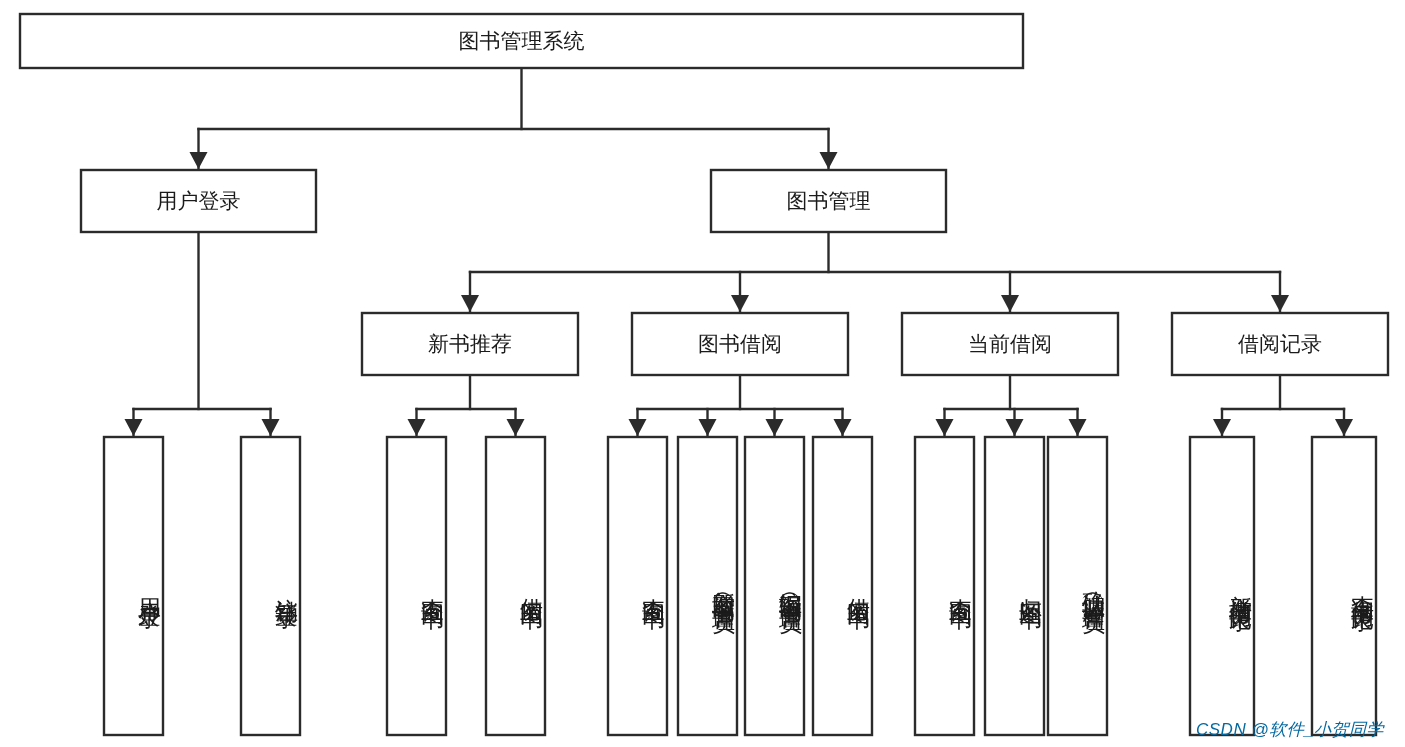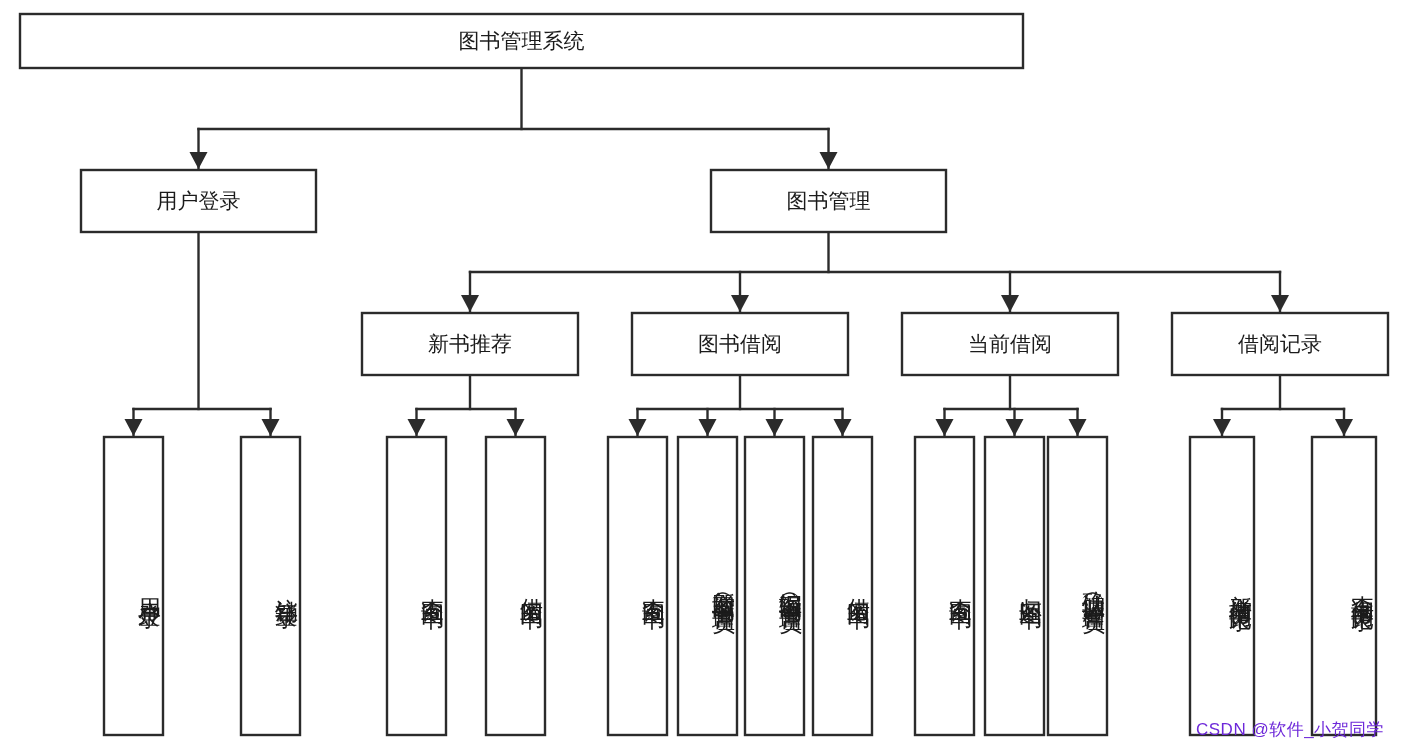--- a/index.html
+++ b/index.html
@@ -60,23 +60,24 @@
     display: flex;
     align-items: flex-start;
     justify-content: center;
     white-space: nowrap;
     pointer-events: none;
   }
   .watermark {
     position: absolute;
     font-family: "Liberation Sans", "DejaVu Sans", sans-serif;
     font-size: 17px;
-    color: #6d28d9;
+    color: #0369a1;
     white-space: nowrap;
     letter-spacing: 0.5px;
+    font-style: italic;
   }
 </style>
 </head>
 <body>
 
 <div id="diagram-root">
 
   <svg id="flow-svg" viewBox="0 0 1405 747">
     <g id="connectors-layer">
         <path d="M 521.5 68 L 521.5 129" class="conn"></path>

